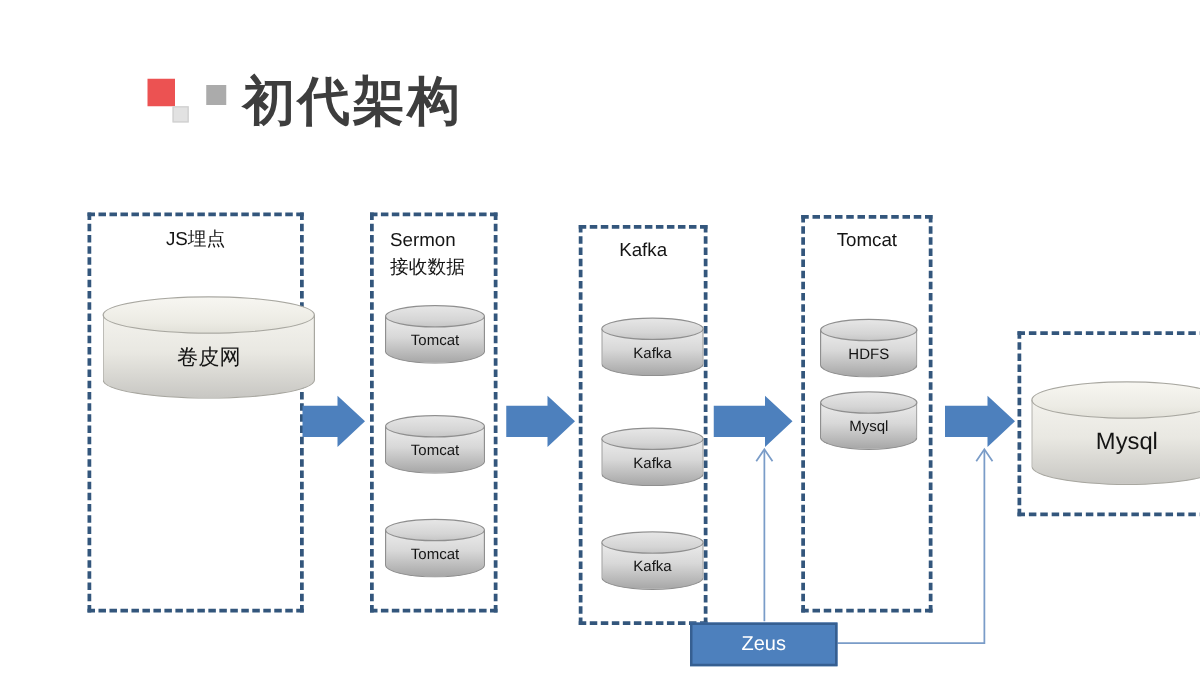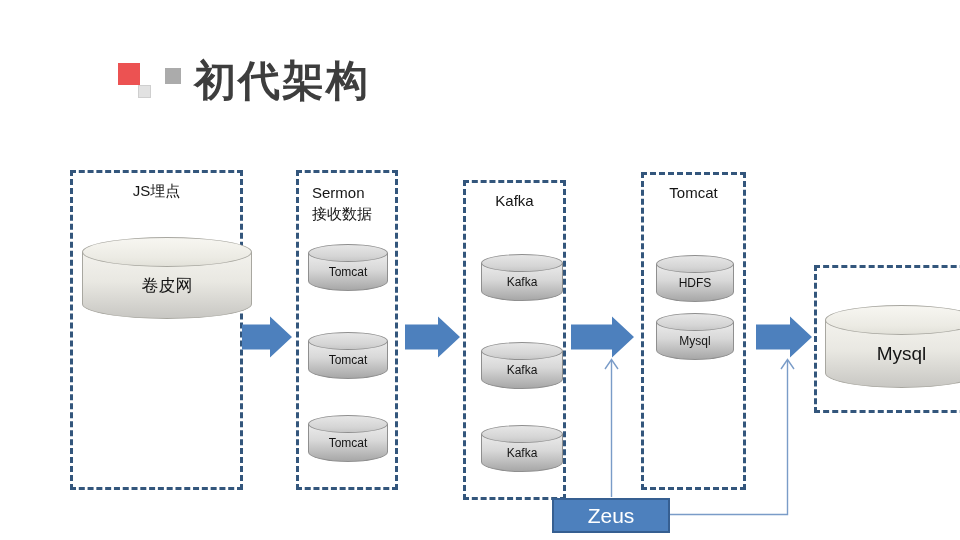--- a/index.html
+++ b/index.html
@@ -72,21 +72,21 @@
 
   
   svg.overlay{position:absolute;inset:0;pointer-events:none;}
 
   
   .zeus{
     position:absolute;left:504px;top:498px;width:118px;height:35px;box-sizing:border-box;
     background:var(--accent-blue);border:2px solid var(--zeus-border);
     display:flex;align-items:center;justify-content:center;
   }
-  .zeus span{color:#ffffff;font-size:21px;}
+  .zeus span{color:#ffffff;font-size:16px;}
 </style>
 </head>
 <body>
 
 <div class="stage">
 
   <div class="sq red"></div>
   <div class="sq gray-sm"></div>
   <div class="sq gray-md"></div>
   <h1 class="page-title">初代架构</h1>

